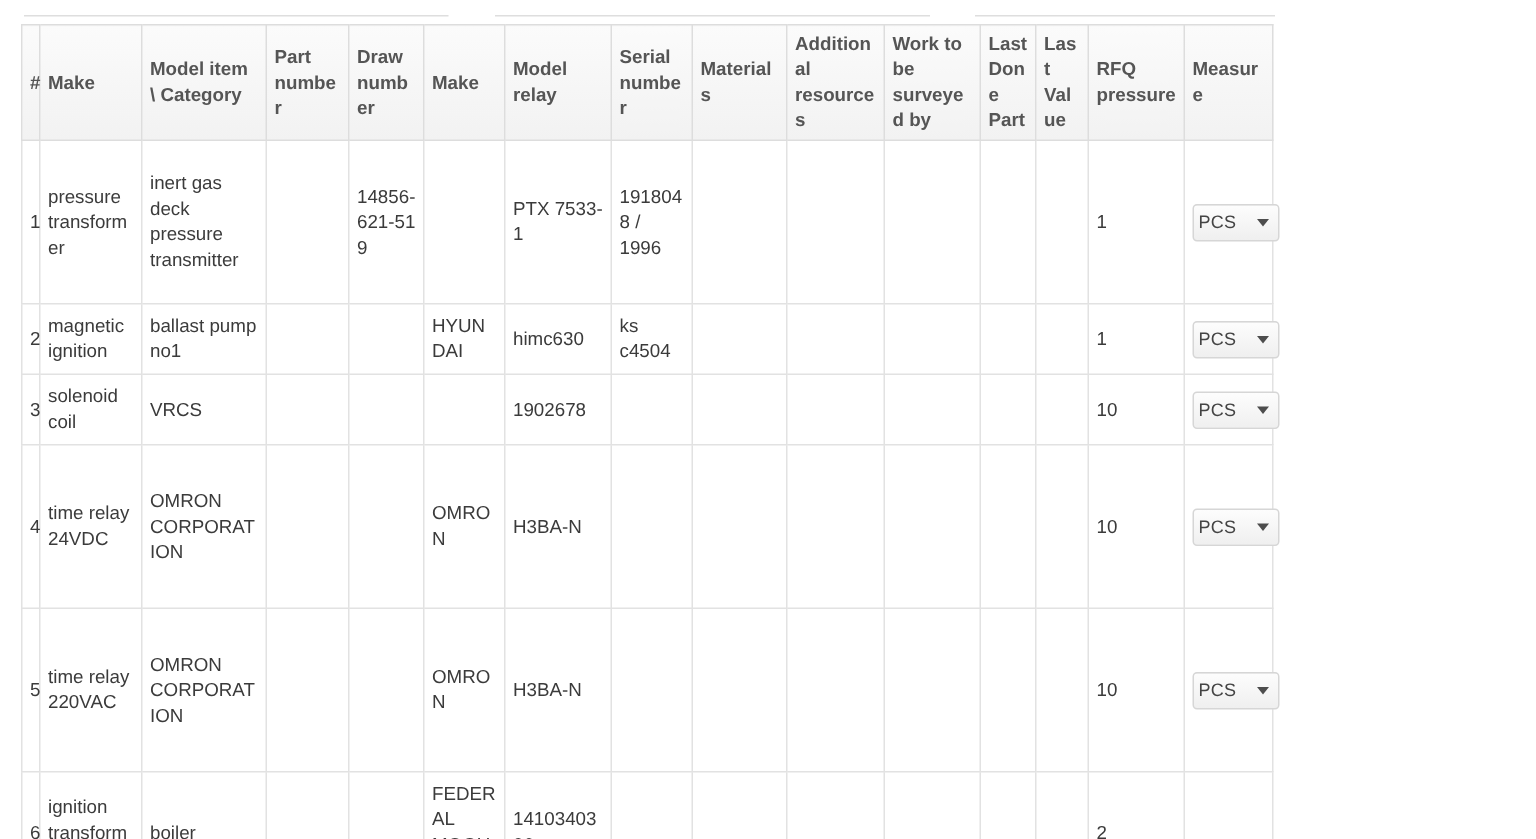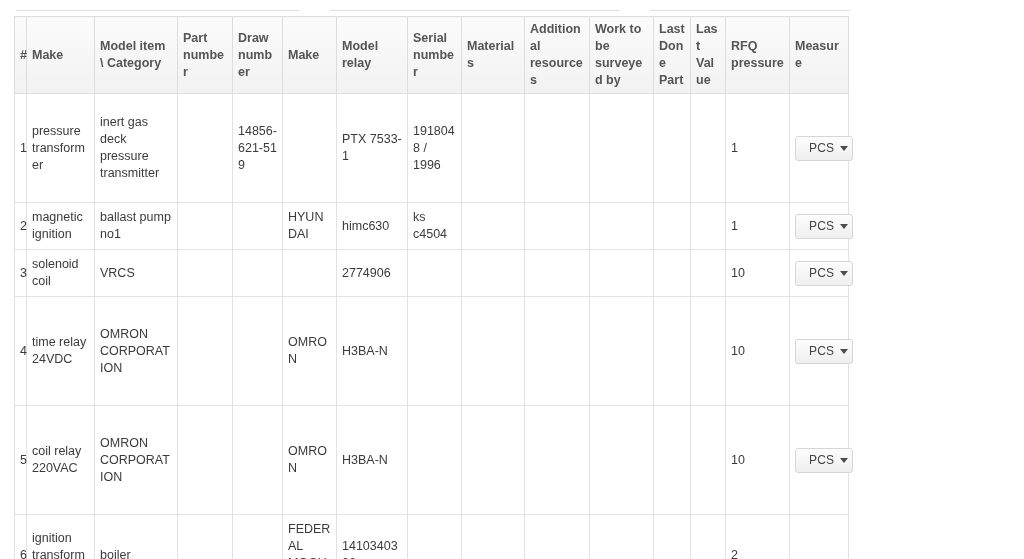--- a/index.html
+++ b/index.html
@@ -106,21 +106,21 @@
     overflow: visible;
   }
 
   .select-box {
     display: inline-flex;
     align-items: center;
     justify-content: space-between;
     box-sizing: border-box;
     width: 58px;
     height: 25px;
-    padding: 0 6px 0 13px;
+    padding: 0 6px 0 3px;
     background: linear-gradient(to bottom, #fdfdfd 0%, #efefef 100%);
     border: 1px solid #d6d6d6;
     border-radius: 3px;
     font-size: 12px;
     color: #444444;
     cursor: pointer;
     user-select: none;
   }
   .select-box .sel-label {
     letter-spacing: 0.2px;
@@ -234,21 +234,21 @@
         </td>
       </tr>
 
       <tr class="h-short">
         <td class="idx">3</td>
         <td>solenoid coil</td>
         <td>VRCS</td>
         <td></td>
         <td></td>
         <td></td>
-        <td>2774906</td>
+        <td>1902678</td>
         <td></td>
         <td></td>
         <td></td>
         <td></td>
         <td></td>
         <td></td>
         <td>10</td>
         <td class="measure-cell">
           <div class="select-box">
             <span class="sel-label">PCS</span>
@@ -275,21 +275,21 @@
         <td class="measure-cell">
           <div class="select-box">
             <span class="sel-label">PCS</span>
             <span class="caret"></span>
           </div>
         </td>
       </tr>
 
       <tr class="h-mid">
         <td class="idx">5</td>
-        <td>coil relay 220VAC</td>
+        <td>time relay 220VAC</td>
         <td>OMRON CORPORATION</td>
         <td></td>
         <td></td>
         <td>OMRON</td>
         <td>H3BA-N</td>
         <td></td>
         <td></td>
         <td></td>
         <td></td>
         <td></td>

